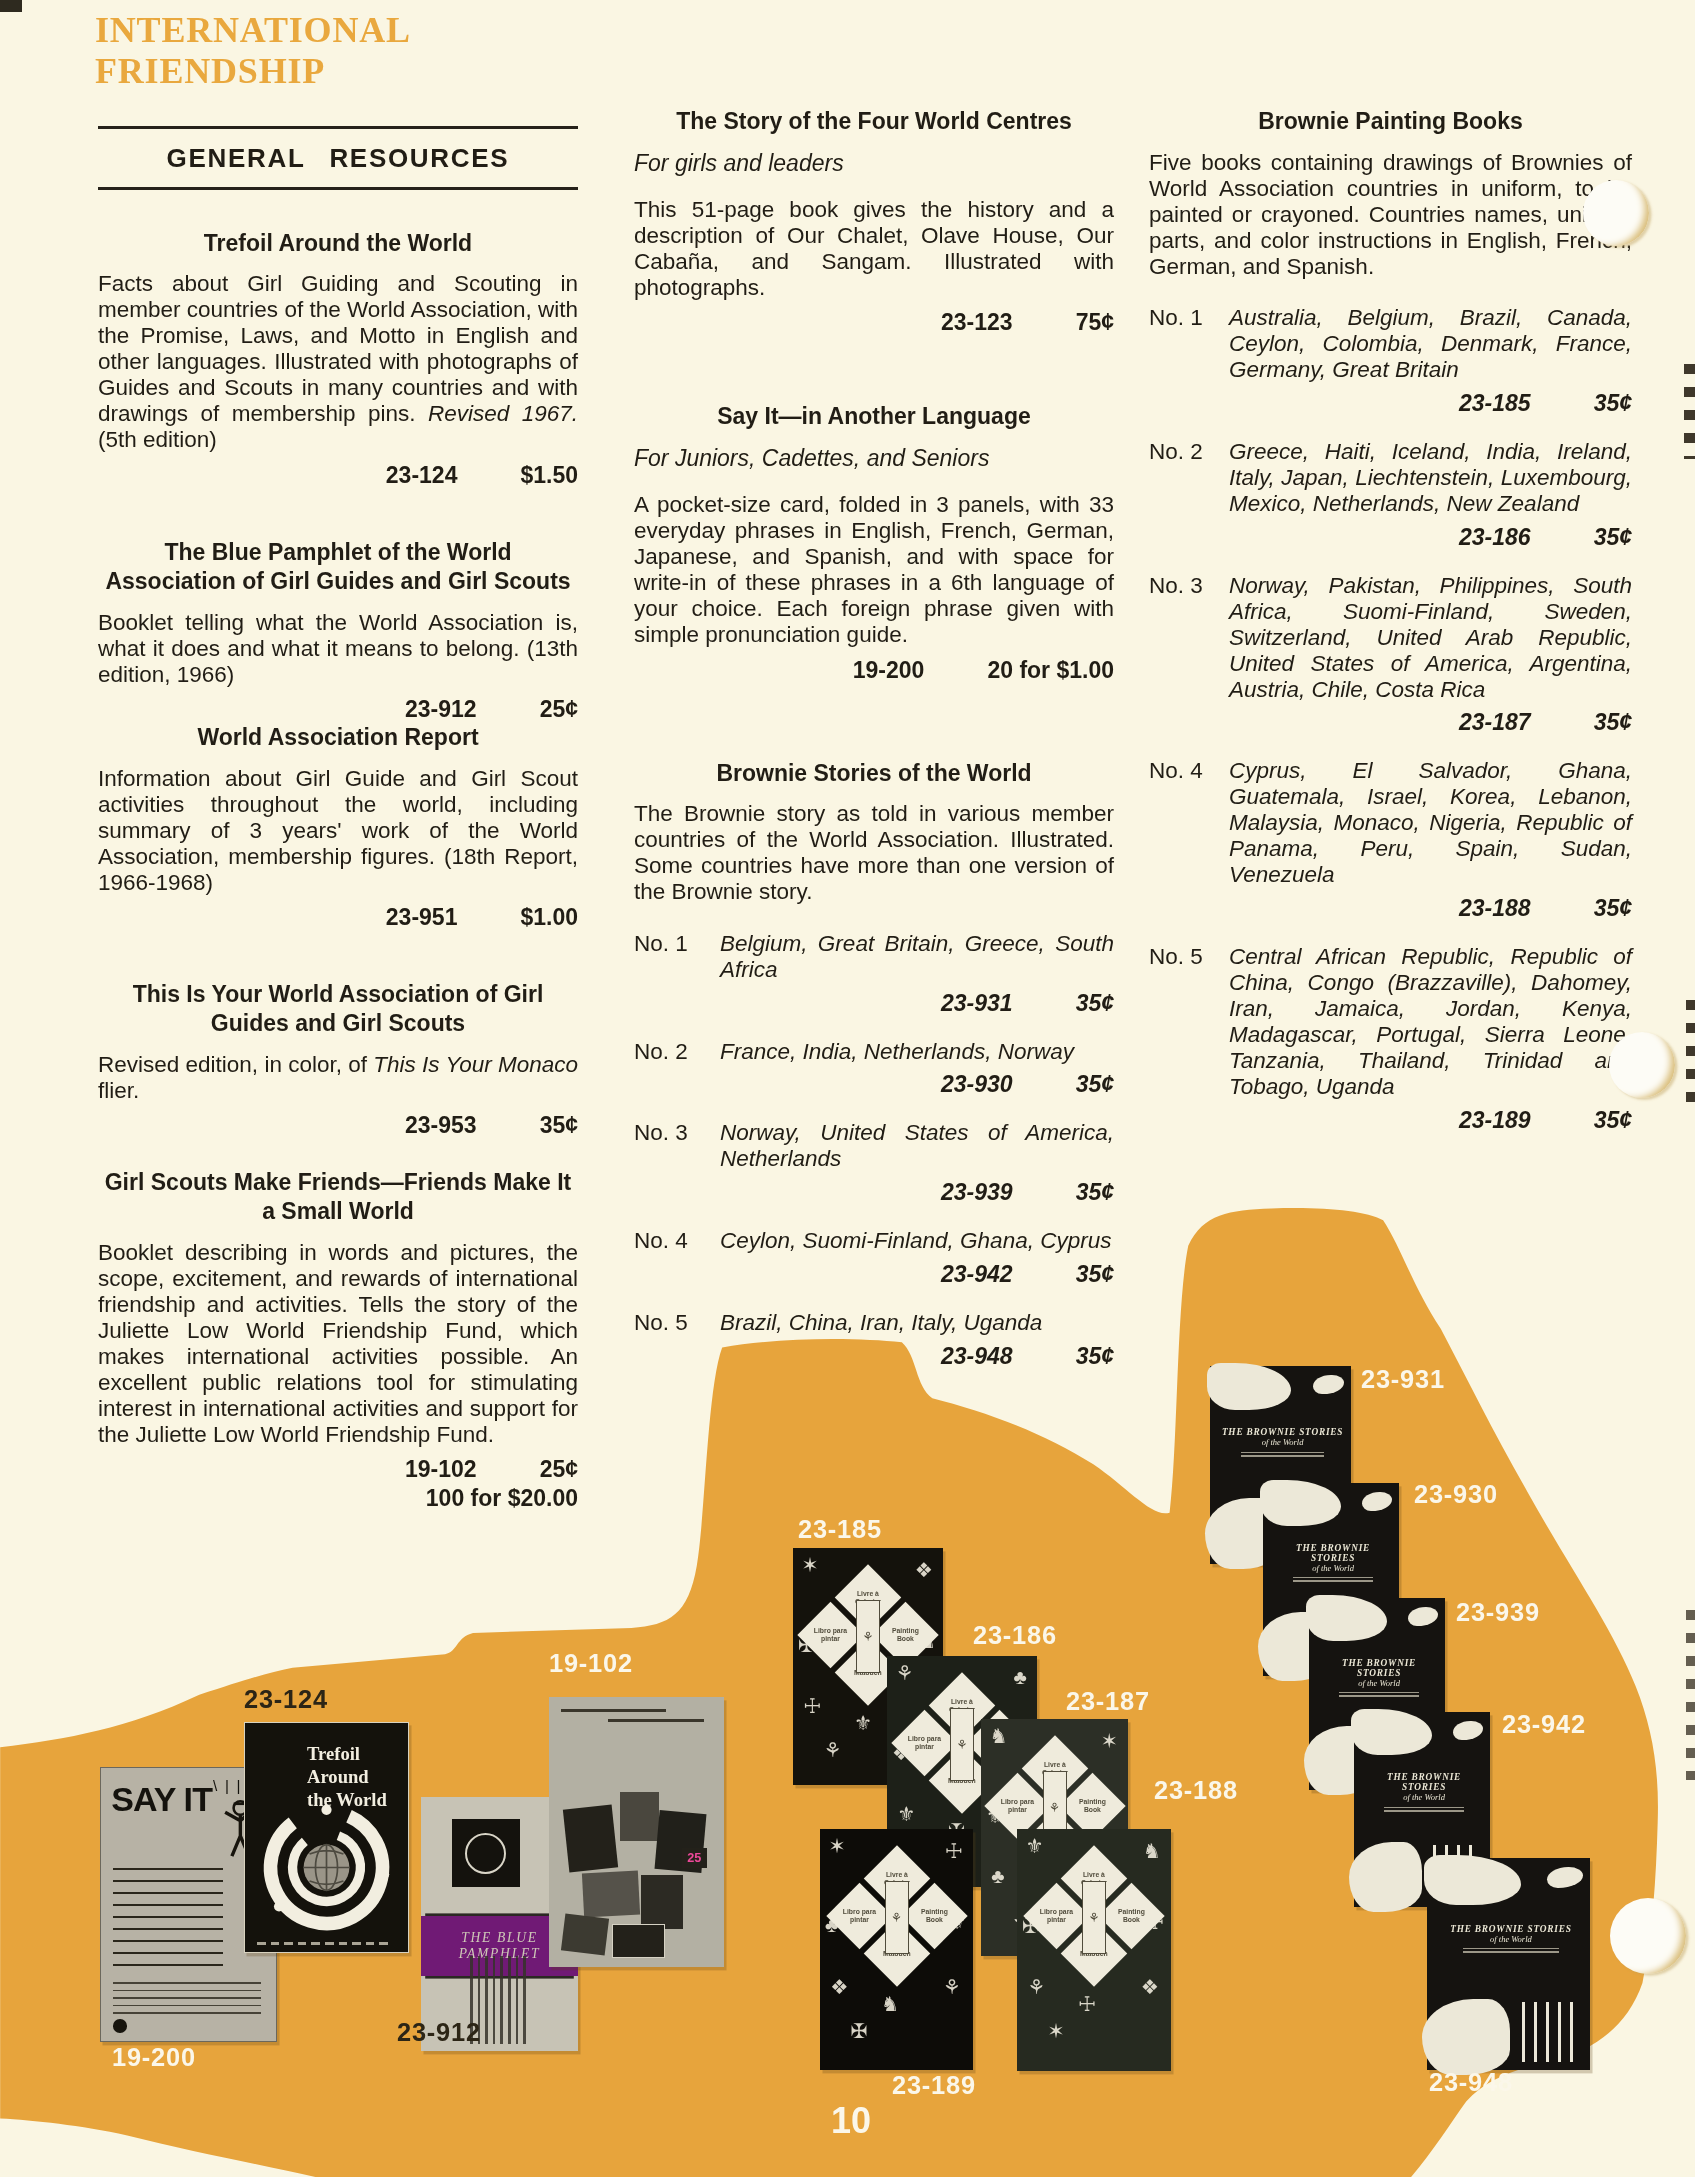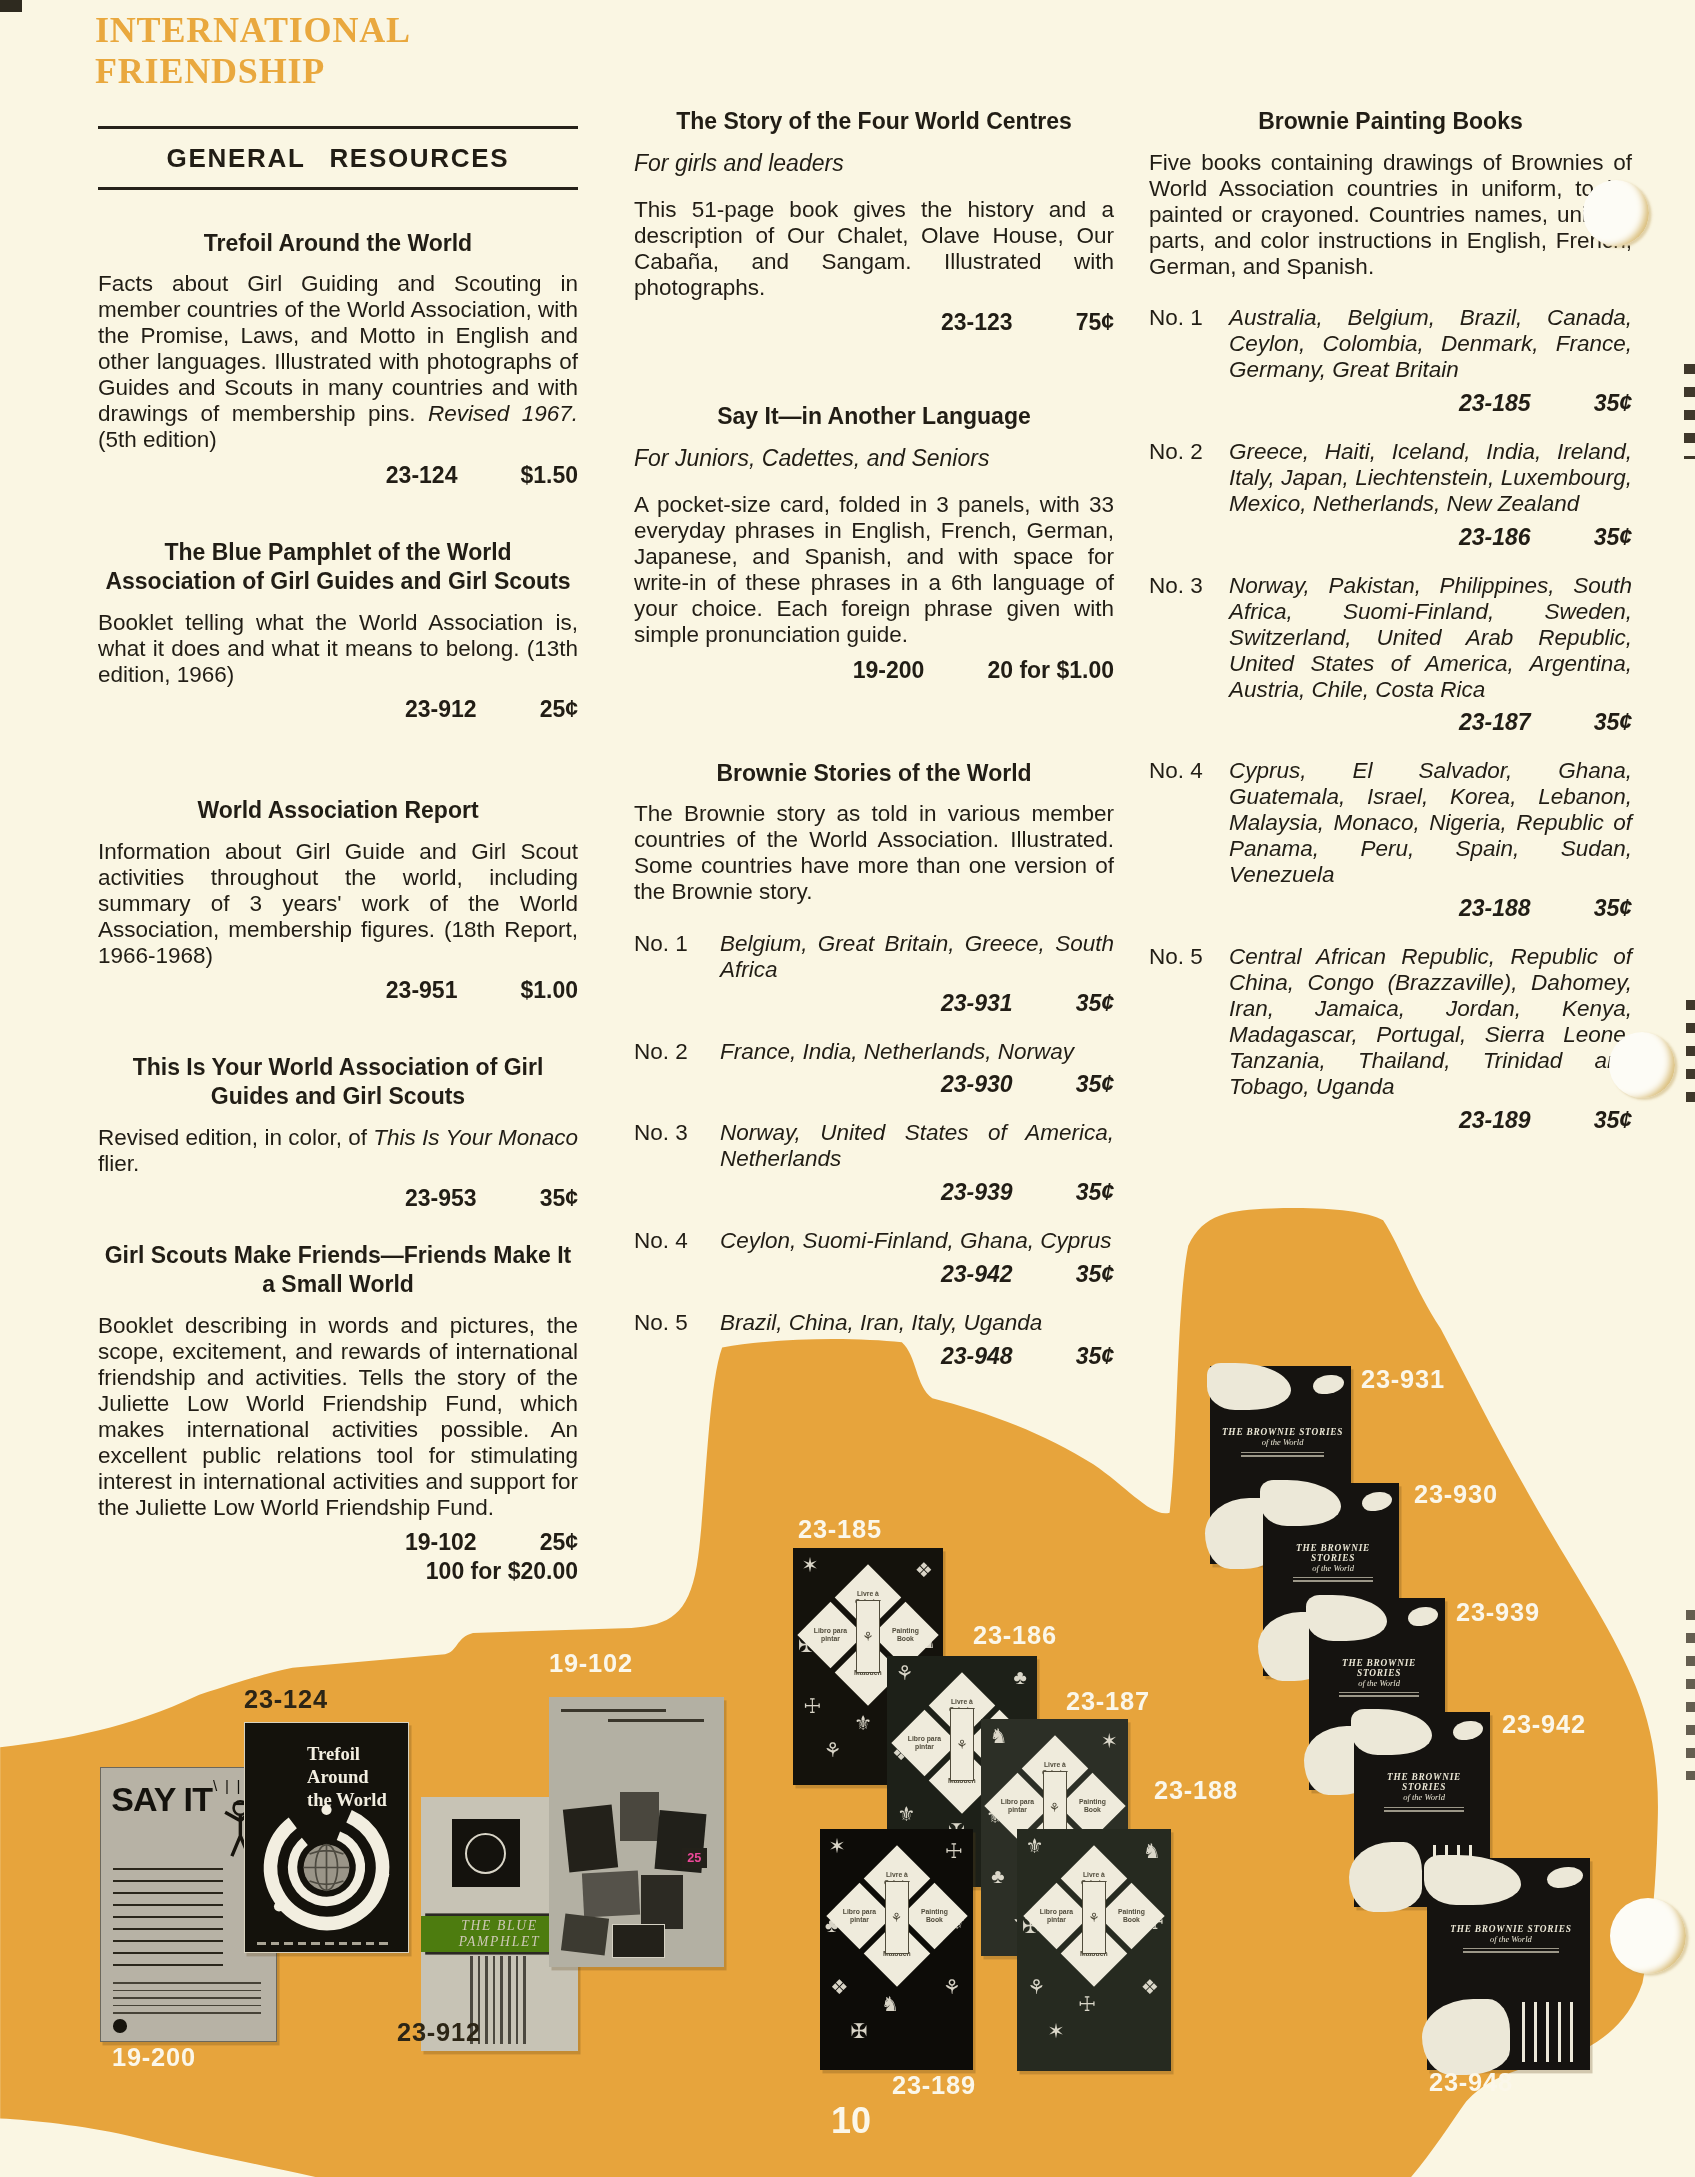--- a/index.html
+++ b/index.html
@@ -16,21 +16,21 @@
   .col2{left:634px;top:107px;width:480px;}
   .col3{left:1149px;top:107px;width:483px;}
   .sechead{border-top:3.4px solid #26221a;border-bottom:3.4px solid #26221a;text-align:center;
            font-weight:bold;font-size:26px;letter-spacing:1.7px;word-spacing:15.3px;
            padding:14.4px 0 12.7px;margin:6.8px 0 39px;}
   .item h3{font-size:23px;line-height:29px;margin:0 0 13.6px;text-align:center;}
   .body{font-size:22.5px;line-height:26px;text-align:justify;margin:0;}
   .tag{font-style:italic;font-size:23px;margin:0 0 20.3px;}
   .catline{display:flex;justify-content:flex-end;gap:63px;font-weight:bold;font-size:23px;margin-top:8.5px;}
   .catline2{display:flex;justify-content:flex-end;font-weight:bold;font-size:23px;margin-top:1.7px;}
-  .mb1{margin-bottom:49px}.mb2{margin-bottom:73px}.mb3{margin-bottom:49px}
+  .mb1{margin-bottom:49px}.mb2{}.mb3{margin-bottom:49px}
   .mb4{margin-bottom:29px}.mb5{margin-bottom:66px}.mb6{margin-bottom:75px}.mb7{margin-bottom:25.4px}
   .entry{display:flex;margin-bottom:22px;}
   .entry .no{width:86px;flex:none;font-size:22.5px;}
   .col3 .entry .no{width:80px;}
   .erest{flex:1;font-style:italic;}
   .entry p{font-size:22.5px;line-height:26px;text-align:justify;margin:0;}
   .entry .catline{margin-top:6.8px;}
   
   .art{position:absolute;}
   .book{position:absolute;box-shadow:2.5px 3.4px 0 rgba(92,62,18,.25);}
@@ -51,22 +51,22 @@
   .trefoil{left:244px;top:1722px;width:163px;height:229px;background:#14120c;z-index:3;border:0.8px solid #d8d2bf;}
   .tre-title{position:absolute;right:12px;top:18.6px;width:89px;text-align:left;
              font-family:"Liberation Serif",serif;font-weight:bold;font-size:18.6px;line-height:23px;color:#f2eee0;}
   .tre-ring{position:absolute;left:12px;top:75px;}
   .tre-byline{position:absolute;left:12px;bottom:6.8px;width:136px;height:3.4px;
               background:repeating-linear-gradient(90deg,#cfc9b8 0 8.5px,transparent 8.5px 13.6px);opacity:.8;}
   
   .bluep{left:421px;top:1797px;width:157px;height:254px;background:#c7c3b5;z-index:3;}
   .bp-sq{position:absolute;left:30.5px;top:22px;width:68px;height:68px;background:#14120d;}
   .bp-ring{position:absolute;left:13.6px;top:13.6px;width:37px;height:37px;border:2.5px solid #d9d5c7;border-radius:50%;}
-  .bp-band{position:absolute;left:0;top:119px;width:100%;background:#4d7c0f;color:#cfc9b8;
-           font:italic 13.6px "Liberation Serif",serif;text-align:center;letter-spacing:1.7px;padding:2px 0;
+  .bp-band{position:absolute;left:0;top:119px;width:100%;background:#701a75;color:#cfc9b8;
+           font:italic 13.6px "Liberation Serif",serif;text-align:center;letter-spacing:1.7px;padding:14px 0;
            box-shadow:0 -6.8px 0 -4.2px #2b2823,0 6.8px 0 -4.2px #2b2823,0 -12px 0 -10.2px #2b2823,0 12px 0 -10.2px #2b2823;}
   .bp-stripes{position:absolute;left:49px;top:159px;width:59px;height:88px;opacity:.85;
               background:repeating-linear-gradient(90deg,#35322a 0 2.5px,transparent 2.5px 7.6px);}
   
   .friends{left:549px;top:1697px;width:175px;height:270px;background:#b3b0a3;z-index:3;}
   .fr-l1{position:absolute;left:12px;top:12px;width:60%;height:2.5px;background:#3a362b;}
   .fr-l2{position:absolute;left:59px;top:22px;width:55%;height:2.5px;background:#3a362b;}
   .fr-collage span{position:absolute;display:block;}
   .fr-chip{position:absolute;right:17px;top:151px;width:25.4px;height:20.3px;background:#23211a;color:#ec4899;
            font-weight:bold;font-size:12.7px;text-align:center;line-height:20.3px;}

